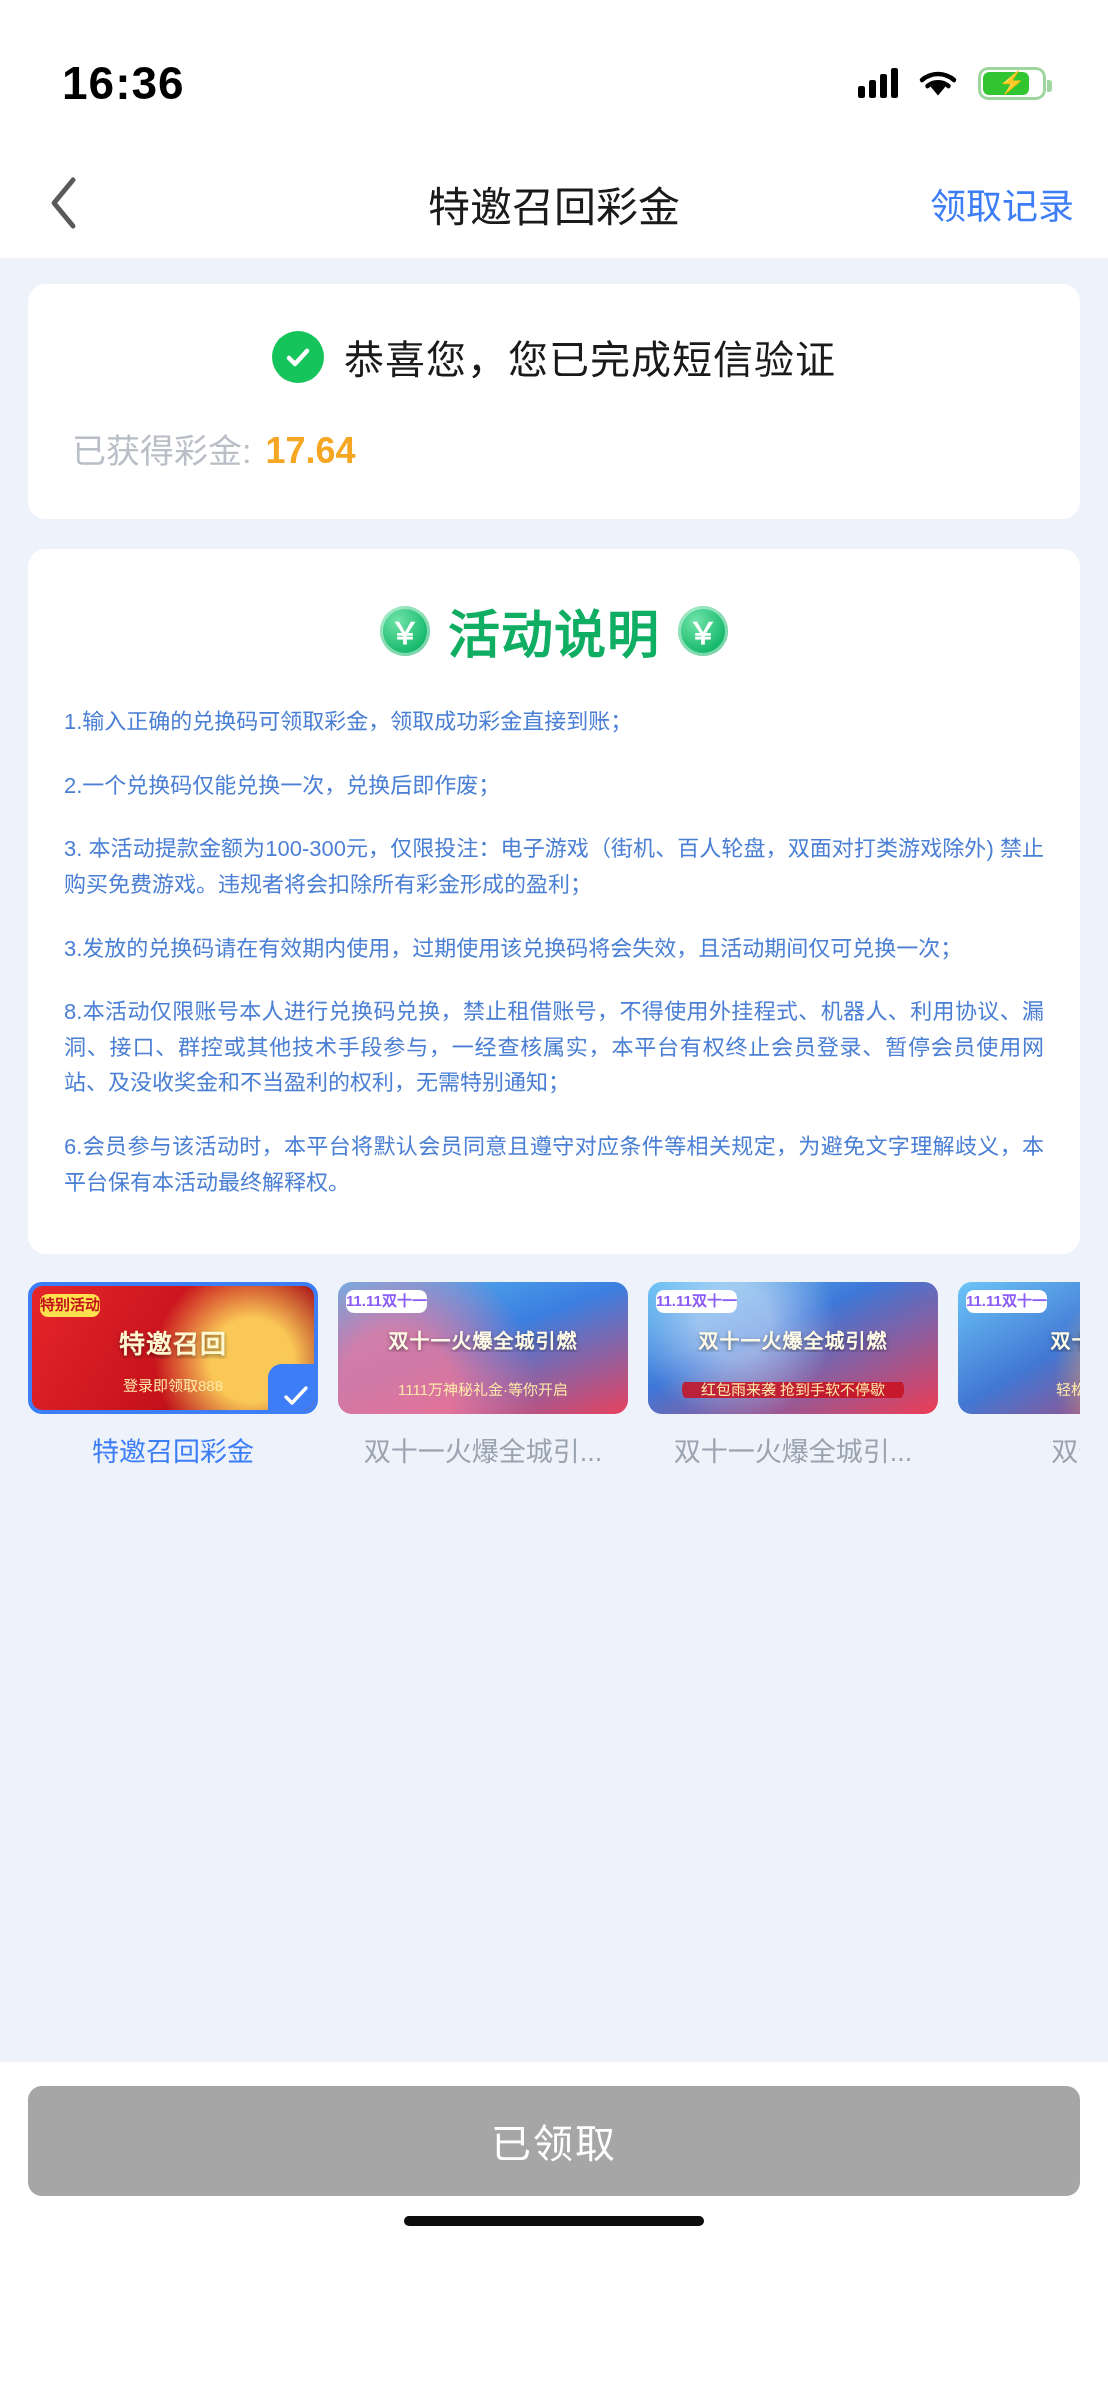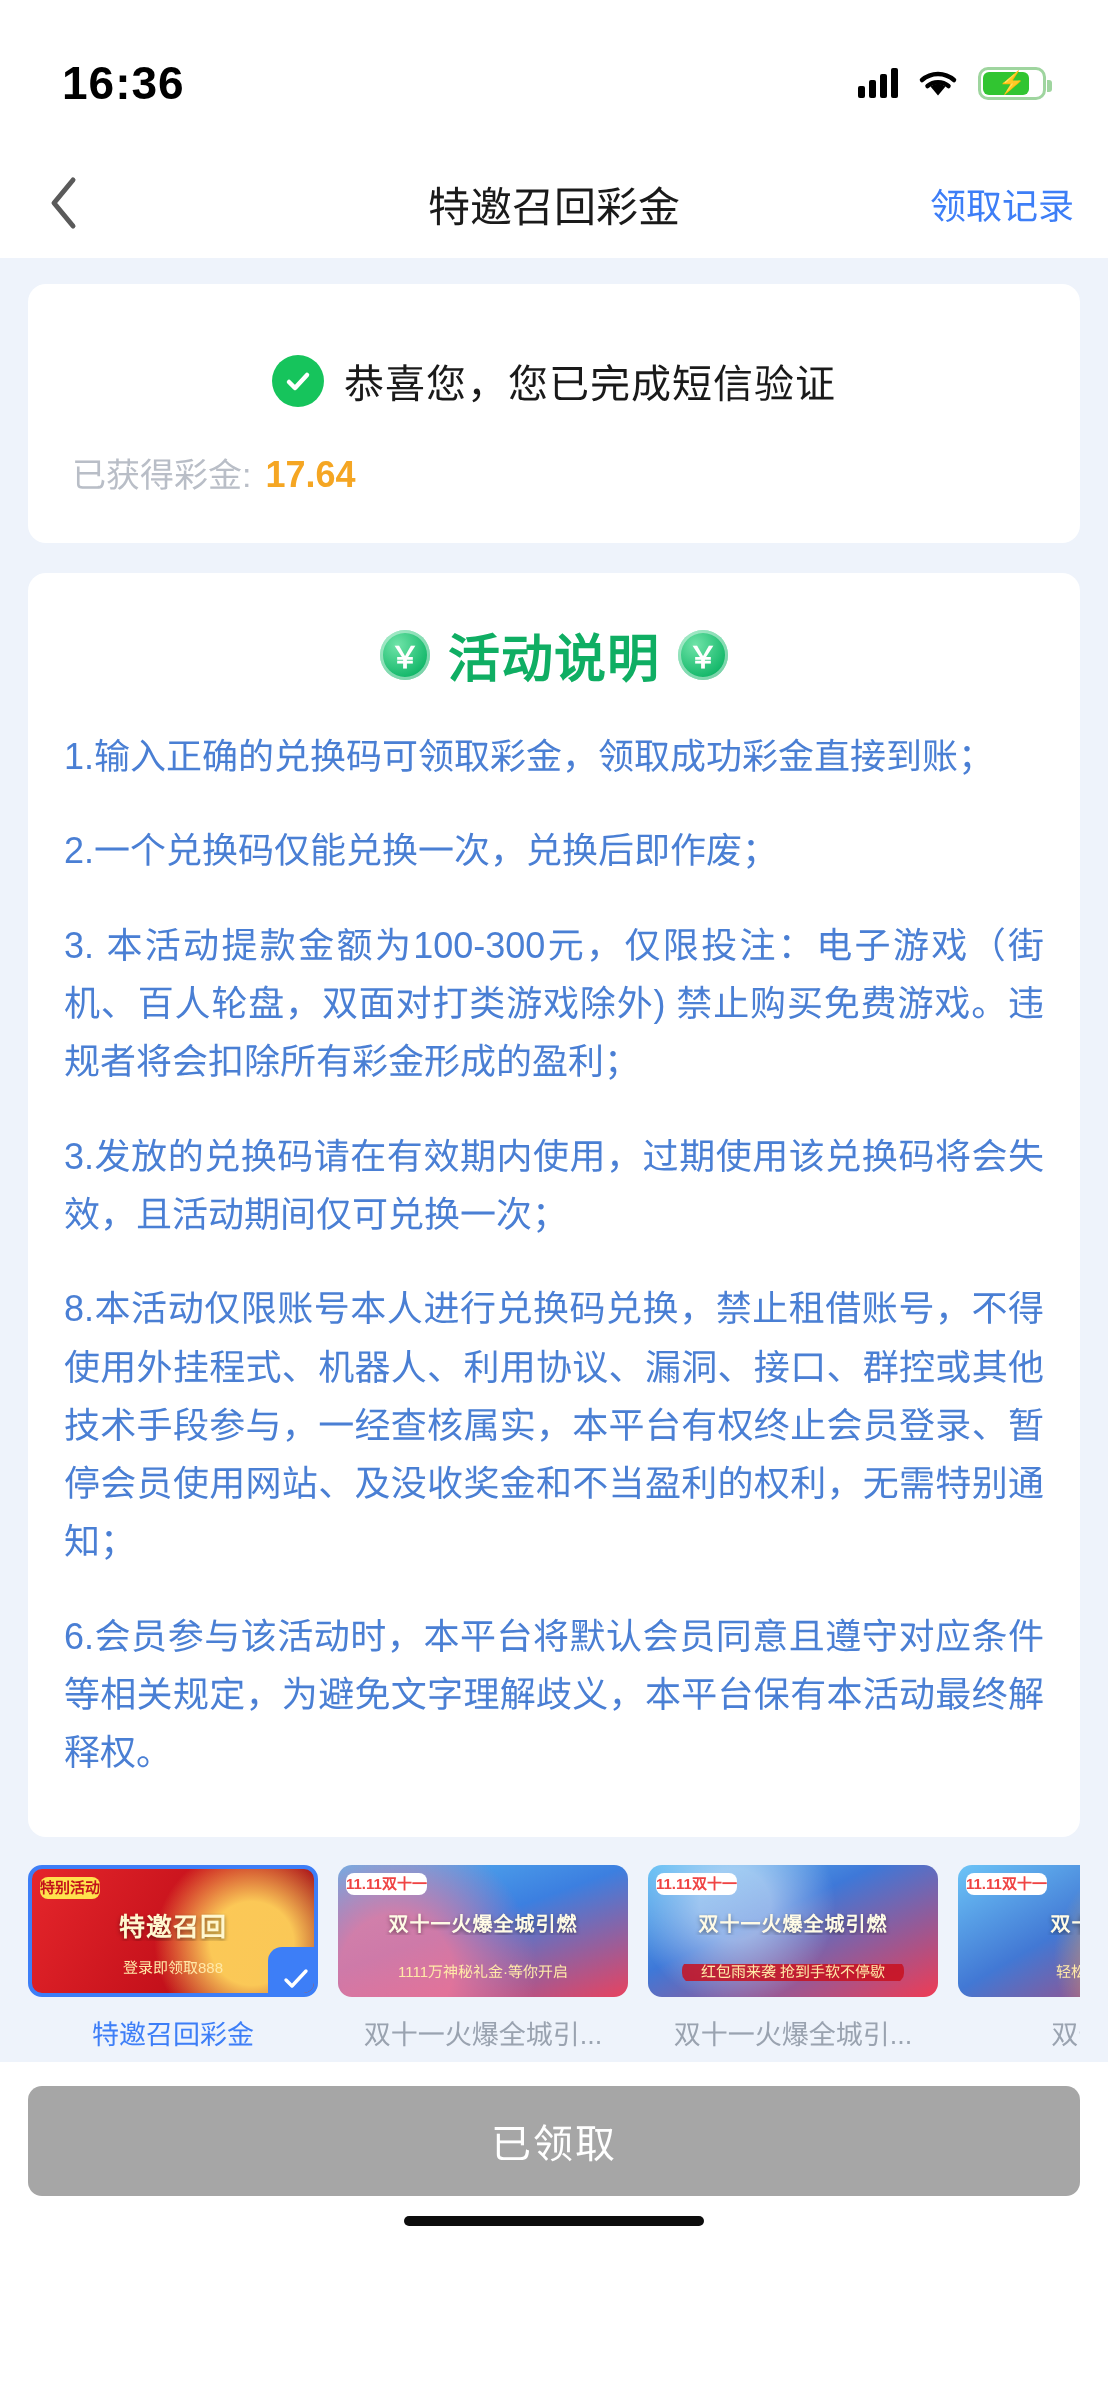--- a/index.html
+++ b/index.html
@@ -146,21 +146,21 @@
     overflow: hidden;
   }
 
   .card {
     background: #ffffff;
     border-radius: 18px;
     box-sizing: border-box;
   }
 
   .success-card {
-    padding: 68px 40px 46px 40px;
+    padding: 44px 40px 46px 40px;
     margin-bottom: 30px;
   }
   .success-row {
     display: flex;
     align-items: center;
     justify-content: center;
     gap: 20px;
   }
   .check-badge {
     width: 52px;
@@ -222,21 +222,21 @@
     box-shadow: inset 0 0 0 3px rgba(255,255,255,.45);
     flex: 0 0 auto;
   }
   .rules-title {
     font-size: 52px;
     color: #0fae63;
     font-weight: 600;
     letter-spacing: 1px;
   }
   .rule {
-    font-size: 36px;
+    font-size: 22px;
     line-height: 1.62;
     color: #4a7fd4;
     margin-bottom: 28px;
     text-align: justify;
   }
   .rule:last-child { margin-bottom: 0; }
 
   
   .banner-strip {
     display: flex;
@@ -288,21 +288,21 @@
     color: #c3121a;
     font-size: 15px;
     font-weight: bold;
     padding: 3px 0;
     border-radius: 8px;
     line-height: 1.1;
     white-space: nowrap;
   }
   .thumb-tag.dark {
     background: #ffffff;
-    color: #ef4444;
+    color: #8b5cf6;
   }
   .thumb-main {
     position: absolute;
     left: 0; right: 0;
     top: 44px;
     text-align: center;
     color: #fff7cf;
     font-size: 26px;
     font-weight: bold;
     text-shadow: 0 2px 4px rgba(0,0,0,.45);

